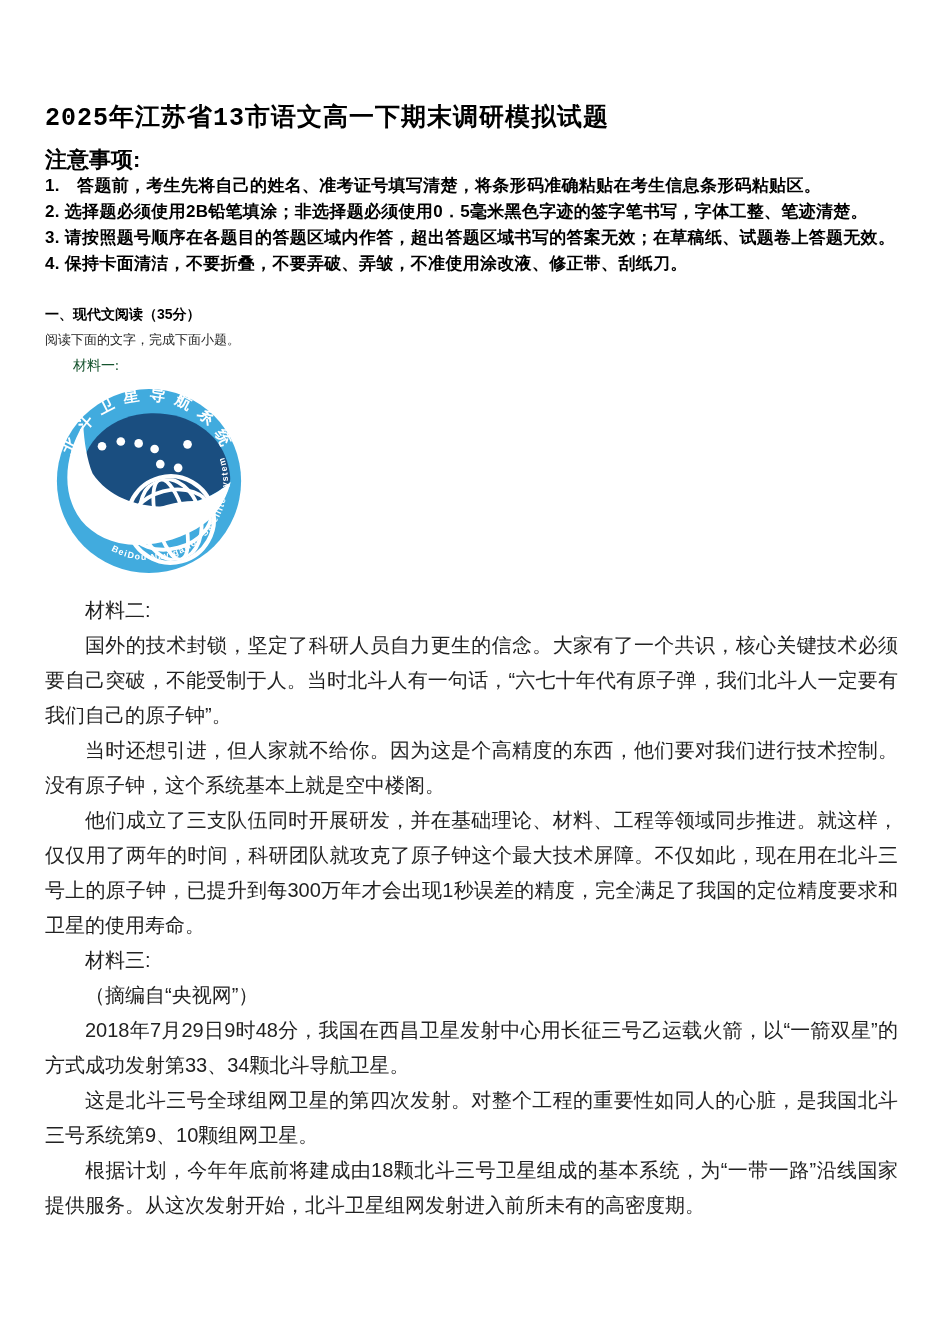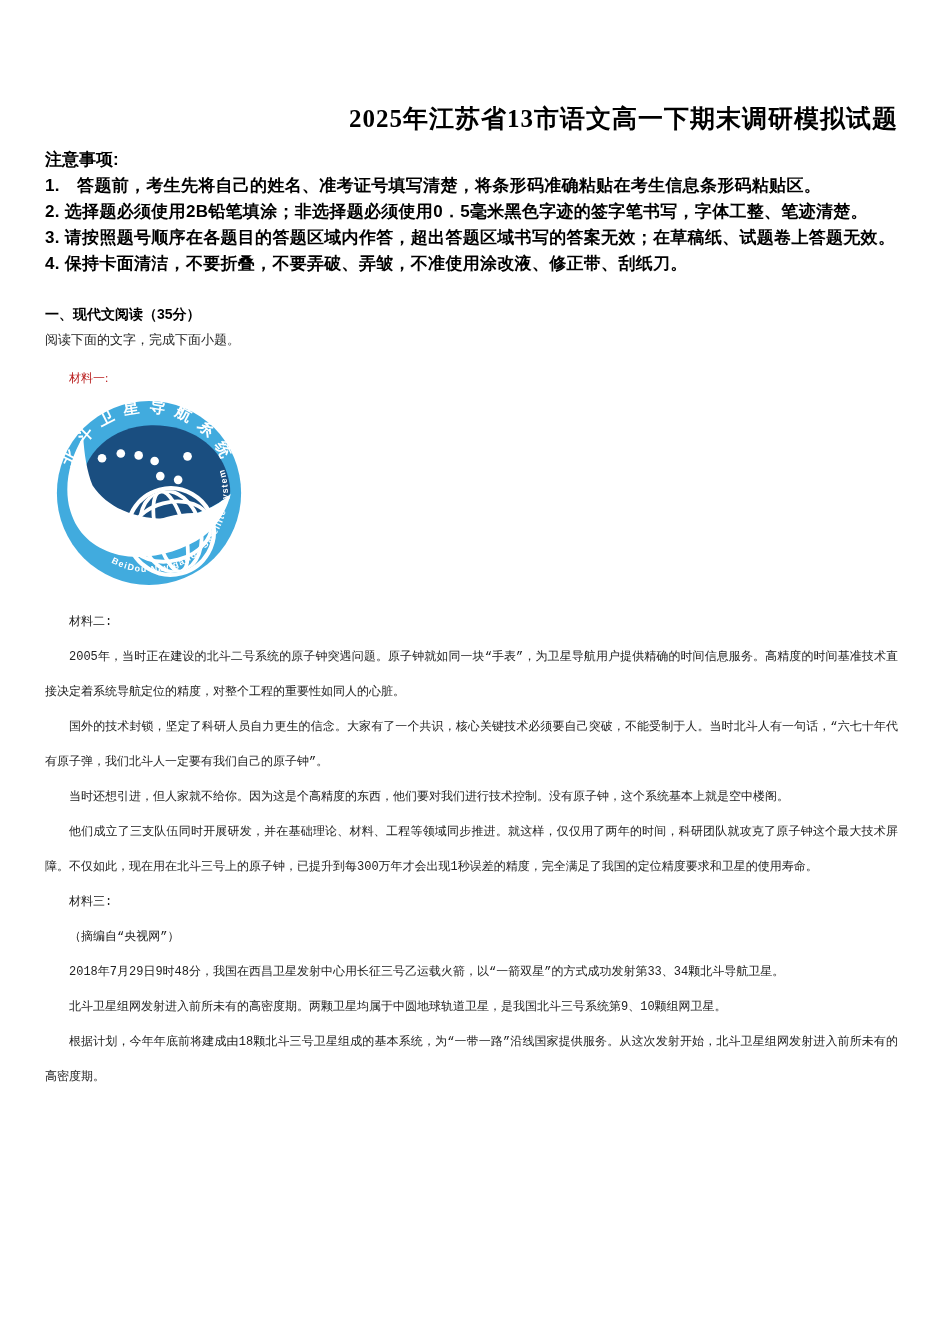--- a/index.html
+++ b/index.html
@@ -7,57 +7,57 @@
     width: 950px; height: 1344px;
     background: #ffffff; overflow: hidden;
     color: #1a1a1a;
   }
   .content {
     padding: 103px 52px 0 45px;
   }
 
   h1.title {
     margin: 0; font-size: 25px; line-height: 32px;
-    font-weight: 700; text-align: right; letter-spacing: 1px;
-    font-family: Liberation Serif, serif;
+    font-weight: 700; text-align: left; letter-spacing: 1px;
+    font-family: Liberation Mono, monospace;
     color: #000;
   }
   .notice-heading {
-    margin-top: 12px; font-size: 17px; line-height: 26px; font-weight: 700;
+    margin-top: 12px; font-size: 22px; line-height: 26px; font-weight: 700;
     font-family: "Liberation Sans", "DejaVu Sans", sans-serif;
     color: #000;
   }
   .notice-item {
     font-size: 17px; line-height: 26px; font-weight: 700;
     font-family: "Liberation Sans", "DejaVu Sans", sans-serif;
     color: #000; letter-spacing: 0.3px;
   }
   .section-heading {
     margin: 25px 0 0 0; font-size: 14px; line-height: 25px; font-weight: 700;
     font-family: "Liberation Sans", "DejaVu Sans", sans-serif;
     color: #000;
   }
   .instruction {
     font-size: 13px; line-height: 26px;
     font-family: "Liberation Serif", "DejaVu Serif", serif;
     color: #222;
   }
   .material-label {
-    margin-top: 12px; font-size: 12px; line-height: 26px; text-indent: 2em;
+    font-size: 14px; line-height: 26px; text-indent: 2em;
     font-family: "Liberation Serif", "DejaVu Serif", serif;
-    color: #b91c1c;
+    color: #14532d;
   }
   .logo-wrap {
     margin: 8px 0 18px 10px;
     width: 188px; height: 188px;
   }
   .bodytext p {
-    margin: 0; font-size: 12px; line-height: 35px;
+    margin: 0; font-size: 20px; line-height: 35px;
     text-indent: 2em; text-align: justify;
-    font-family: Liberation Mono, monospace;
+    font-family: Liberation Sans, sans-serif;
     color: #222;
   }
   .bodytext p.no-justify { text-align: left; }
 </style>
 </head>
 <body>
 
 <div class="content">
 
   <h1 class="title">2025年江苏省13市语文高一下期末调研模拟试题</h1>
@@ -120,24 +120,23 @@
         <textPath href="#arcTop" startOffset="50%" text-anchor="middle">北斗卫星导航系统</textPath>
       </text>
       <text font-family="Liberation Sans, DejaVu Sans, sans-serif" font-size="9.5" font-weight="700" fill="#FFFFFF" letter-spacing="1.2">
         <textPath href="#arcBottom" startOffset="50%" text-anchor="middle">BeiDou Navigation Satellite System</textPath>
       </text>
     </svg>
   </div>
 
   <div class="bodytext">
     <p class="no-justify">材料二:</p>
-    <p>2005年，当时正在建设的北斗二号系统的原子钟突遇问题。原子钟就如同一块“手表”，为卫星导航用户提供精确的时间信息服务。高精度的时间基准技术直接决定着系统导航定位的精度，对整个工程的重要性如同人的心脏。</p>
     <p>国外的技术封锁，坚定了科研人员自力更生的信念。大家有了一个共识，核心关键技术必须要自己突破，不能受制于人。当时北斗人有一句话，“六七十年代有原子弹，我们北斗人一定要有我们自己的原子钟”。</p>
     <p>当时还想引进，但人家就不给你。因为这是个高精度的东西，他们要对我们进行技术控制。没有原子钟，这个系统基本上就是空中楼阁。</p>
     <p>他们成立了三支队伍同时开展研发，并在基础理论、材料、工程等领域同步推进。就这样，仅仅用了两年的时间，科研团队就攻克了原子钟这个最大技术屏障。不仅如此，现在用在北斗三号上的原子钟，已提升到每300万年才会出现1秒误差的精度，完全满足了我国的定位精度要求和卫星的使用寿命。</p>
     <p class="no-justify">材料三:</p>
     <p class="no-justify">（摘编自“央视网”）</p>
     <p>2018年7月29日9时48分，我国在西昌卫星发射中心用长征三号乙运载火箭，以“一箭双星”的方式成功发射第33、34颗北斗导航卫星。</p>
-    <p>北斗卫星组网发射进入前所未有的高密度期。两颗卫星均属于中圆地球轨道卫星，是我国北斗三号系统第9、10颗组网卫星。</p>
+    <p>这是北斗三号全球组网卫星的第四次发射。对整个工程的重要性如同人的心脏，是我国北斗三号系统第9、10颗组网卫星。</p>
     <p>根据计划，今年年底前将建成由18颗北斗三号卫星组成的基本系统，为“一带一路”沿线国家提供服务。从这次发射开始，北斗卫星组网发射进入前所未有的高密度期。</p>
   </div>
 
 </div>
 
 </body></html>

